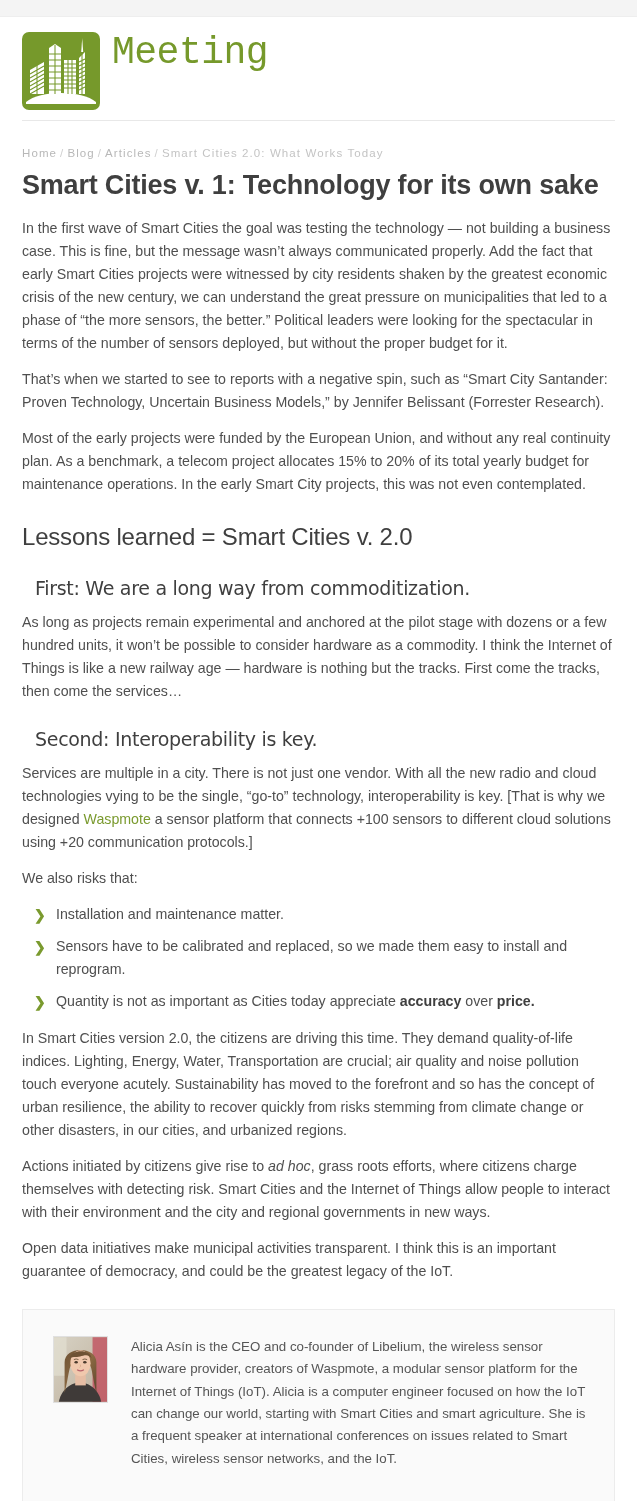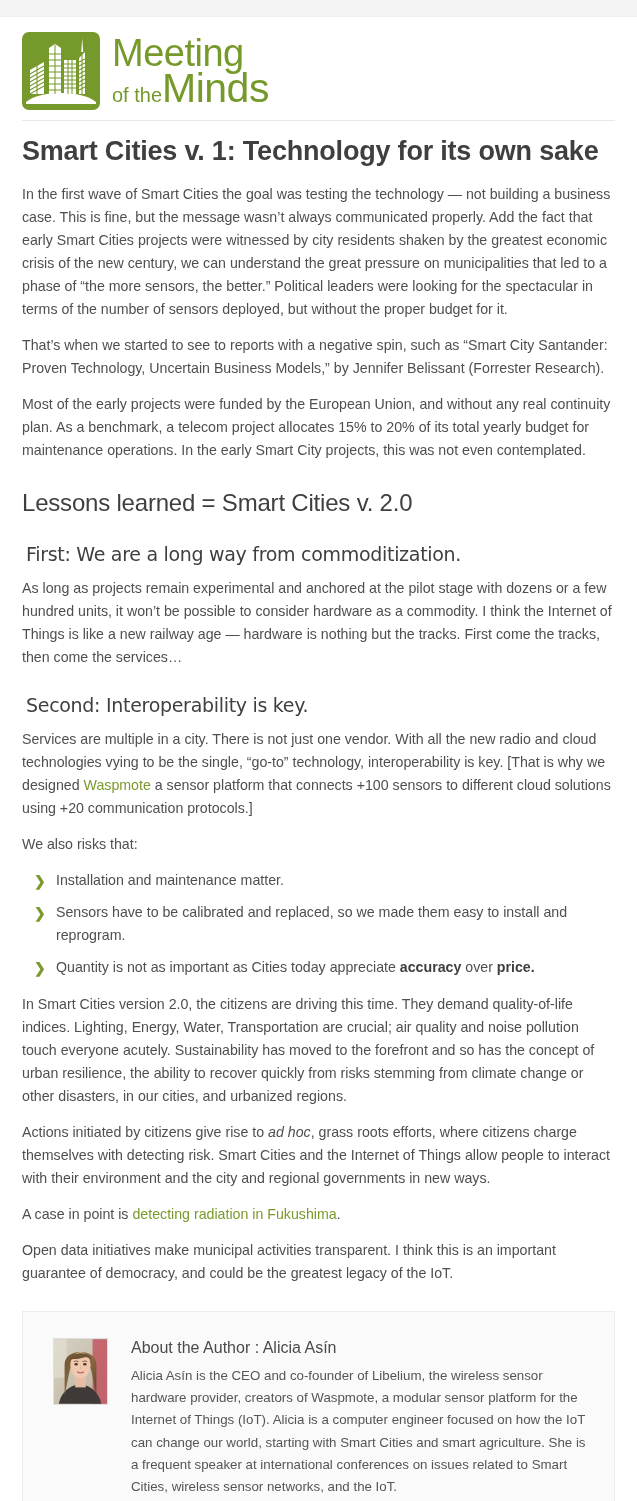--- a/index.html
+++ b/index.html
@@ -45,20 +45,21 @@
     position: relative;
     overflow: hidden;
   }
   .logo-mark svg { display: block; width: 78px; height: 78px; }
 
   .logo-type {
     margin-left: 12px;
     padding-top: 2px;
     line-height: 1;
     color: #76992b;
+    font-family: Liberation Mono, monospace;
   }
   .logo-type .lt1 {
     font-size: 38px;
     letter-spacing: -0.5px;
     display: block;
     font-weight: 400;
   }
   .logo-type .lt2 {
     display: block;
     margin-top: -4px;
@@ -108,21 +109,21 @@
     font-weight: 400;
     color: #3f3f3f;
     margin: 26px 0 10px 0;
     line-height: 1.25;
     letter-spacing: -0.2px;
   }
   h3.sub {
     font-size: 19px;
     font-weight: 400;
     color: #3f3f3f;
-    margin: 24px 0 10px 4px;
+    margin: 24px 0 10px 13px;
     line-height: 1.3;
     font-family: "DejaVu Sans", sans-serif;
     letter-spacing: -0.3px;
   }
   p.body {
     font-size: 14.2px;
     line-height: 1.62;
     margin: 0 0 13px 0;
     color: #4f4f4f;
   }
@@ -222,28 +223,28 @@
           <g stroke="#76992b" stroke-width="1.05" fill="none">
             <path d="M8 42 L22 34 M8 46 L22 38 M8 50 L22 42 M8 54 L22 46 M8 58 L22 50 M8 62 L22 54 M15 31 L15 62"></path>
             <path d="M27 22 L39 22 M27 28 L39 28 M27 34 L39 34 M27 40 L39 40 M27 46 L39 46 M27 52 L39 52 M27 58 L39 58 M33 13 L33 62"></path>
             <path d="M42 32 L54 32 M42 36 L54 36 M42 40 L54 40 M42 44 L54 44 M42 48 L54 48 M42 52 L54 52 M42 56 L54 56 M46 28 L46 62 M50 28 L50 62"></path>
             <path d="M57 30 L63 27 M57 34 L63 31 M57 38 L63 35 M57 42 L63 39 M57 46 L63 43 M57 50 L63 47 M57 54 L63 51 M57 58 L63 55 M60 21 L60 62"></path>
           </g>
         </svg>
       </div>
       <div class="logo-type">
         <span class="lt1">Meeting</span>
-        <span class="lt2">
-          <span class="small">of the</span><span class="big">Minds</span>
-        </span>
       </div>
     </div>
     <hr class="header-rule">
   </header>
 
+  <nav class="breadcrumb">
+    <a href="#">Home</a><span class="sep">/</span><a href="#">Blog</a><span class="sep">/</span><a href="#">Articles</a><span class="sep">/</span><span class="current">Smart Cities 2.0: What Works Today</span>
+  </nav>
 
   <article>
 
     <h1 class="entry-title">Smart Cities v. 1: Technology for its own sake</h1>
 
     <p class="body">In the first wave of Smart Cities the goal was testing the technology — not building a business case. This is fine, but the message wasn’t always communicated properly. Add the fact that early Smart Cities projects were witnessed by city residents shaken by the greatest economic crisis of the new century, we can understand the great pressure on municipalities that led to a phase of “the more sensors, the better.” Political leaders were looking for the spectacular in terms of the number of sensors deployed, but without the proper budget for it.</p>
     <p class="body">That’s when we started to see to reports with a negative spin, such as “Smart City Santander: Proven Technology, Uncertain Business Models,” by Jennifer Belissant (Forrester Research).</p>
     <p class="body">Most of the early projects were funded by the European Union, and without any real continuity plan. As a benchmark, a telecom project allocates 15% to 20% of its total yearly budget for maintenance operations. In the early Smart City projects, this was not even contemplated.</p>
 
     <h2 class="sec">Lessons learned = Smart Cities v. 2.0</h2>
@@ -268,21 +269,20 @@
       <li>
         <span class="chev">❯</span>
         <span>Quantity is not as important as Cities today appreciate </span><strong>accuracy</strong><span> over </span><strong>price.</strong>
       </li>
     </ul>
 
     <p class="body"> In Smart Cities version 2.0, the citizens are driving this time. They demand quality-of-life indices. Lighting, Energy, Water, Transportation are crucial; air quality and noise pollution touch everyone acutely. Sustainability has moved to the forefront and so has the concept of urban resilience, the ability to recover quickly from risks stemming from climate change or other disasters, in our cities, and urbanized regions.</p>
 
     <p class="body"><span>Actions initiated by citizens give rise to </span><em>ad hoc</em><span>, grass roots efforts, where citizens charge themselves with detecting risk. Smart Cities and the Internet of Things allow people to interact with their environment and the city and regional governments in new ways.</span></p>
 
-    <p class="body"><span>A case in point is </span><a class="green" href="#">detecting radiation in Fukushima</a><span>.</span></p>
 
     <p class="body">Open data initiatives make municipal activities transparent. I think this is an important guarantee of democracy, and could be the greatest legacy of the IoT.</p>
 
   </article>
 
   <section class="author-box">
     <div class="author-avatar">
       <svg viewBox="0 0 55 67" xmlns="http://www.w3.org/2000/svg" aria-hidden="true">
         <defs>
           <linearGradient id="bgGrad" x1="0" y1="0" x2="1" y2="1">
@@ -314,19 +314,18 @@
         <ellipse cx="32" cy="26" rx="1.8" ry="1.3" fill="#4a3a2c"></ellipse>
 
         <path d="M20.6 23.2 q2.4 -1.2 4.8 0" stroke="#6b5338" stroke-width="0.9" fill="none"></path>
         <path d="M29.6 23.2 q2.4 -1.2 4.8 0" stroke="#6b5338" stroke-width="0.9" fill="none"></path>
 
         <path d="M27.4 28.5 q0.9 2.2 -0.9 2.8" stroke="#d9a98c" stroke-width="0.8" fill="none"></path>
         <path d="M24.4 34 q3.1 1.9 6.2 0" stroke="#b8616a" stroke-width="1.3" fill="none" stroke-linecap="round"></path>
       </svg>
     </div>
     <div class="author-body">
-      <h4 class="author-title">About the Author : Alicia Asín</h4>
       <p class="author-bio">Alicia Asín is the CEO and co-founder of Libelium, the wireless sensor hardware provider, creators of Waspmote, a modular sensor platform for the Internet of Things (IoT). Alicia is a computer engineer focused on how the IoT can change our world, starting with Smart Cities and smart agriculture. She is a frequent speaker at international conferences on issues related to Smart Cities, wireless sensor networks, and the IoT.</p>
 
     </div>
   </section>
 
 </div>
 
 </body></html>

